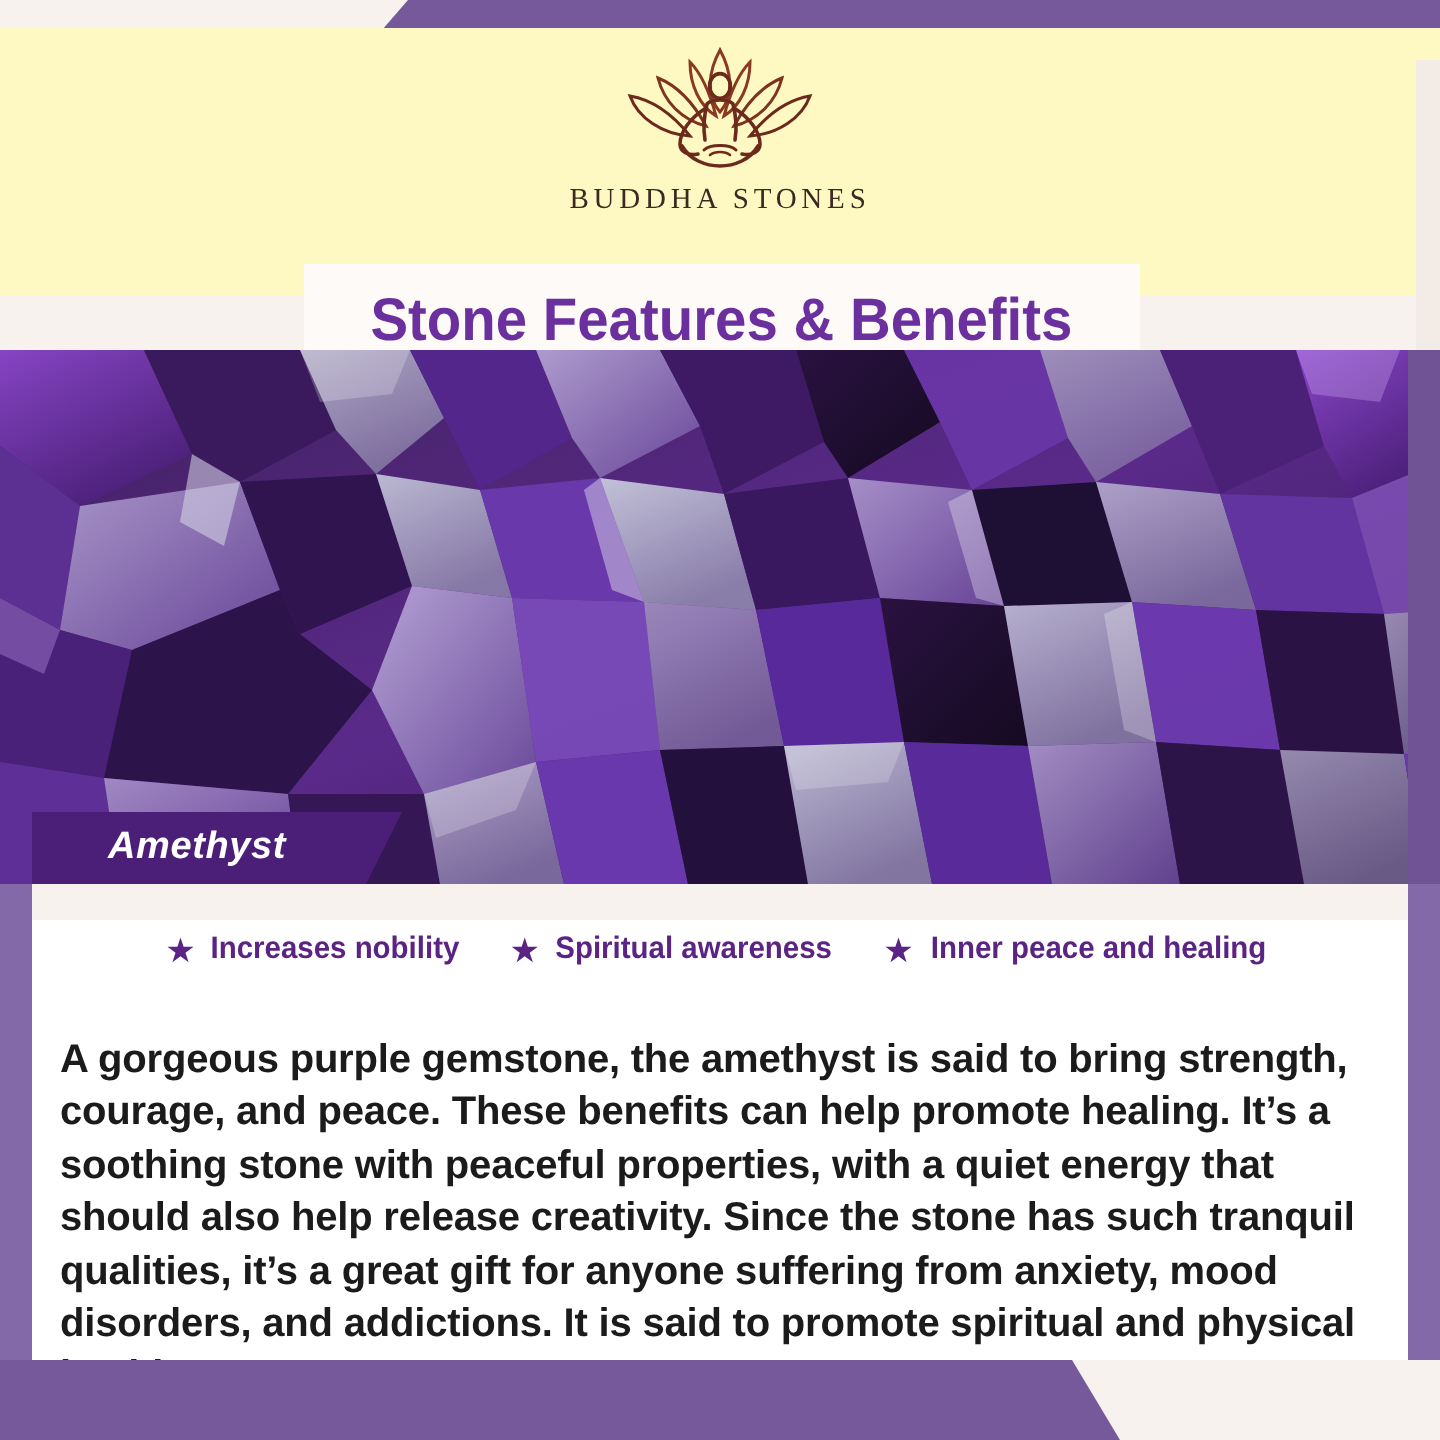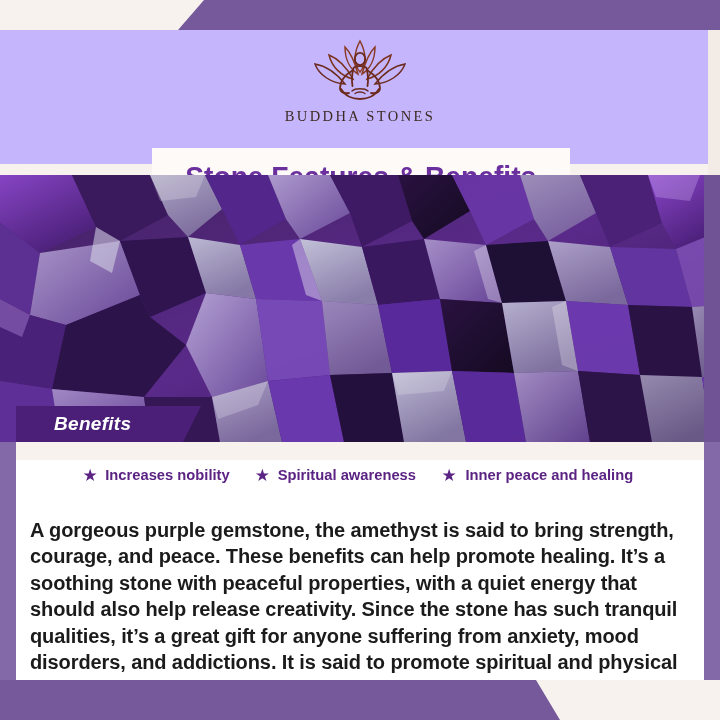--- a/index.html
+++ b/index.html
@@ -38,24 +38,24 @@
     top: 30px;
     width: 12px;
     height: 10px;
     background: #f2ebe6;
   }
 
   
   .header {
     position: absolute;
     left: 0;
-    top: 30px;
+    top: 14px;
     width: 720px;
     height: 134px;
-    background: #c4b5fd;
+    background: #fef9c3;
   }
   .logo-wrap {
     position: absolute;
     left: 0;
     top: 4px;
     width: 720px;
     text-align: center;
   }
   .logo-mark {
     display: block;
@@ -358,21 +358,21 @@
       <polygon points="566,126 578,196 562,190 552,132" fill="#ffffff" opacity="0.25"></polygon>
       <polygon points="212,222 268,206 258,230 218,244" fill="#ffffff" opacity="0.22"></polygon>
       <polygon points="392,198 452,196 444,216 398,220" fill="#ffffff" opacity="0.20"></polygon>
       <polygon points="150,0 205,0 196,22 160,26" fill="#ffffff" opacity="0.22"></polygon>
       <polygon points="648,0 700,0 690,26 656,22" fill="#c9a6ee" opacity="0.35"></polygon>
       <polygon points="0,124 30,140 22,162 0,152" fill="#b58fe0" opacity="0.40"></polygon>
     </svg>
   </div>
 
   <div class="stone-banner">
-    <span class="stone-banner-label">Benefits</span>
+    <span class="stone-banner-label">Amethyst</span>
   </div>
 
   <div class="rail-right-header"></div>
   <div class="rail-right-photo"></div>
   <div class="rail-left"></div>
   <div class="rail-right"></div>
 
   <div class="panel">
     <div class="panel-top-tint"></div>
 

